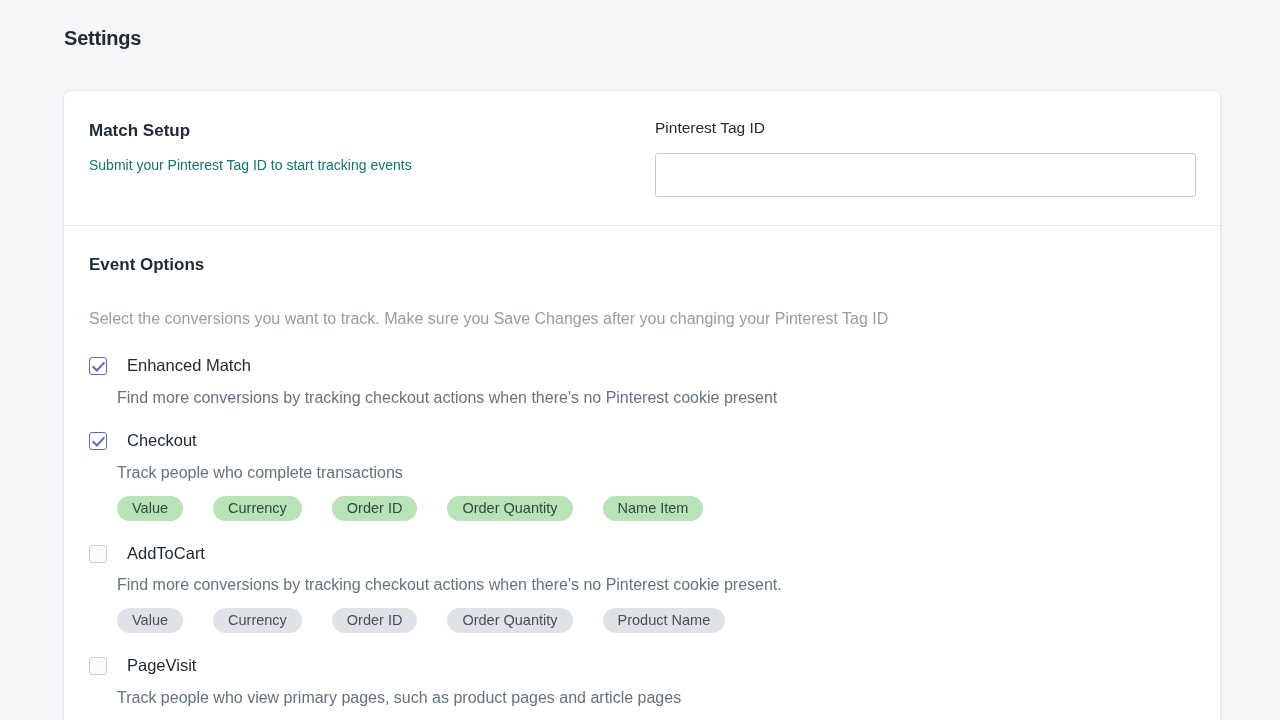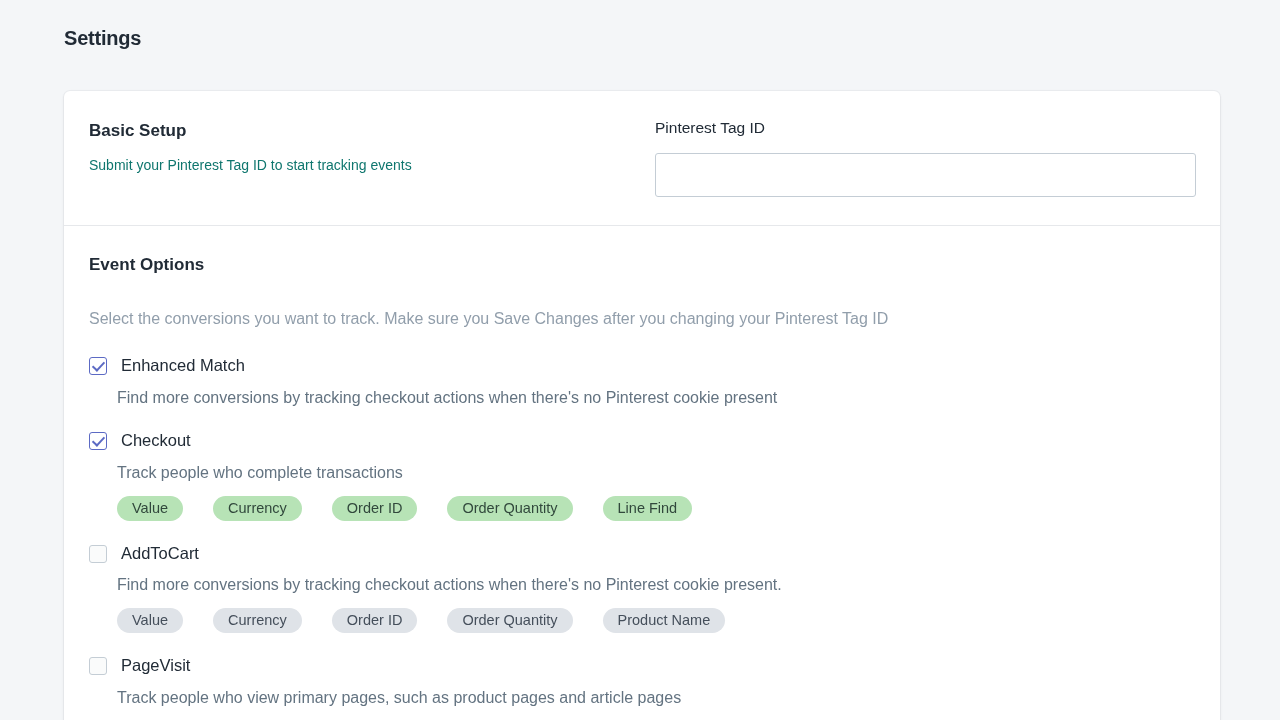--- a/index.html
+++ b/index.html
@@ -116,21 +116,21 @@
   }
 
   .event-row {
     margin-bottom: 23px;
   }
   .event-row:last-child { margin-bottom: 0; }
 
   .event-head {
     display: flex;
     align-items: center;
-    gap: 14px;
+    gap: 20px;
   }
 
   .checkbox {
     width: 18px;
     height: 18px;
     flex: none;
     border-radius: 3px;
     position: relative;
     cursor: pointer;
   }
@@ -193,21 +193,21 @@
 <body>
 
 <div class="page">
 
   <h1 class="page-title">Settings</h1>
 
   <div class="card">
 
     <div class="section-basic">
       <div class="col-left">
-        <div class="section-heading">Basic Setup</div>
+        <div class="section-heading">Match Setup</div>
         <div class="section-subtext">Submit your Pinterest Tag ID to start tracking events</div>
       </div>
       <div class="col-right">
         <label class="field-label">Pinterest Tag ID</label>
         <input class="text-input" type="text" placeholder="" style="">
       </div>
     </div>
 
     <div class="section-events">
       <div class="section-heading">Event Options</div>
@@ -225,21 +225,21 @@
             <div class="event-head">
               <div class="checkbox checked"></div>
               <div class="event-name">Checkout</div>
             </div>
             <div class="event-desc">Track people who complete transactions</div>
             <div class="pill-row">
               <span class="pill green">Value</span>
               <span class="pill green">Currency</span>
               <span class="pill green">Order ID</span>
               <span class="pill green">Order Quantity</span>
-              <span class="pill green">Line Find</span>
+              <span class="pill green">Name Item</span>
             </div>
           </div>
           <div class="event-row">
             <div class="event-head">
               <div class="checkbox unchecked"></div>
               <div class="event-name">AddToCart</div>
             </div>
             <div class="event-desc">Find more conversions by tracking checkout actions when there's no Pinterest cookie present.</div>
             <div class="pill-row">
               <span class="pill grey">Value</span>

